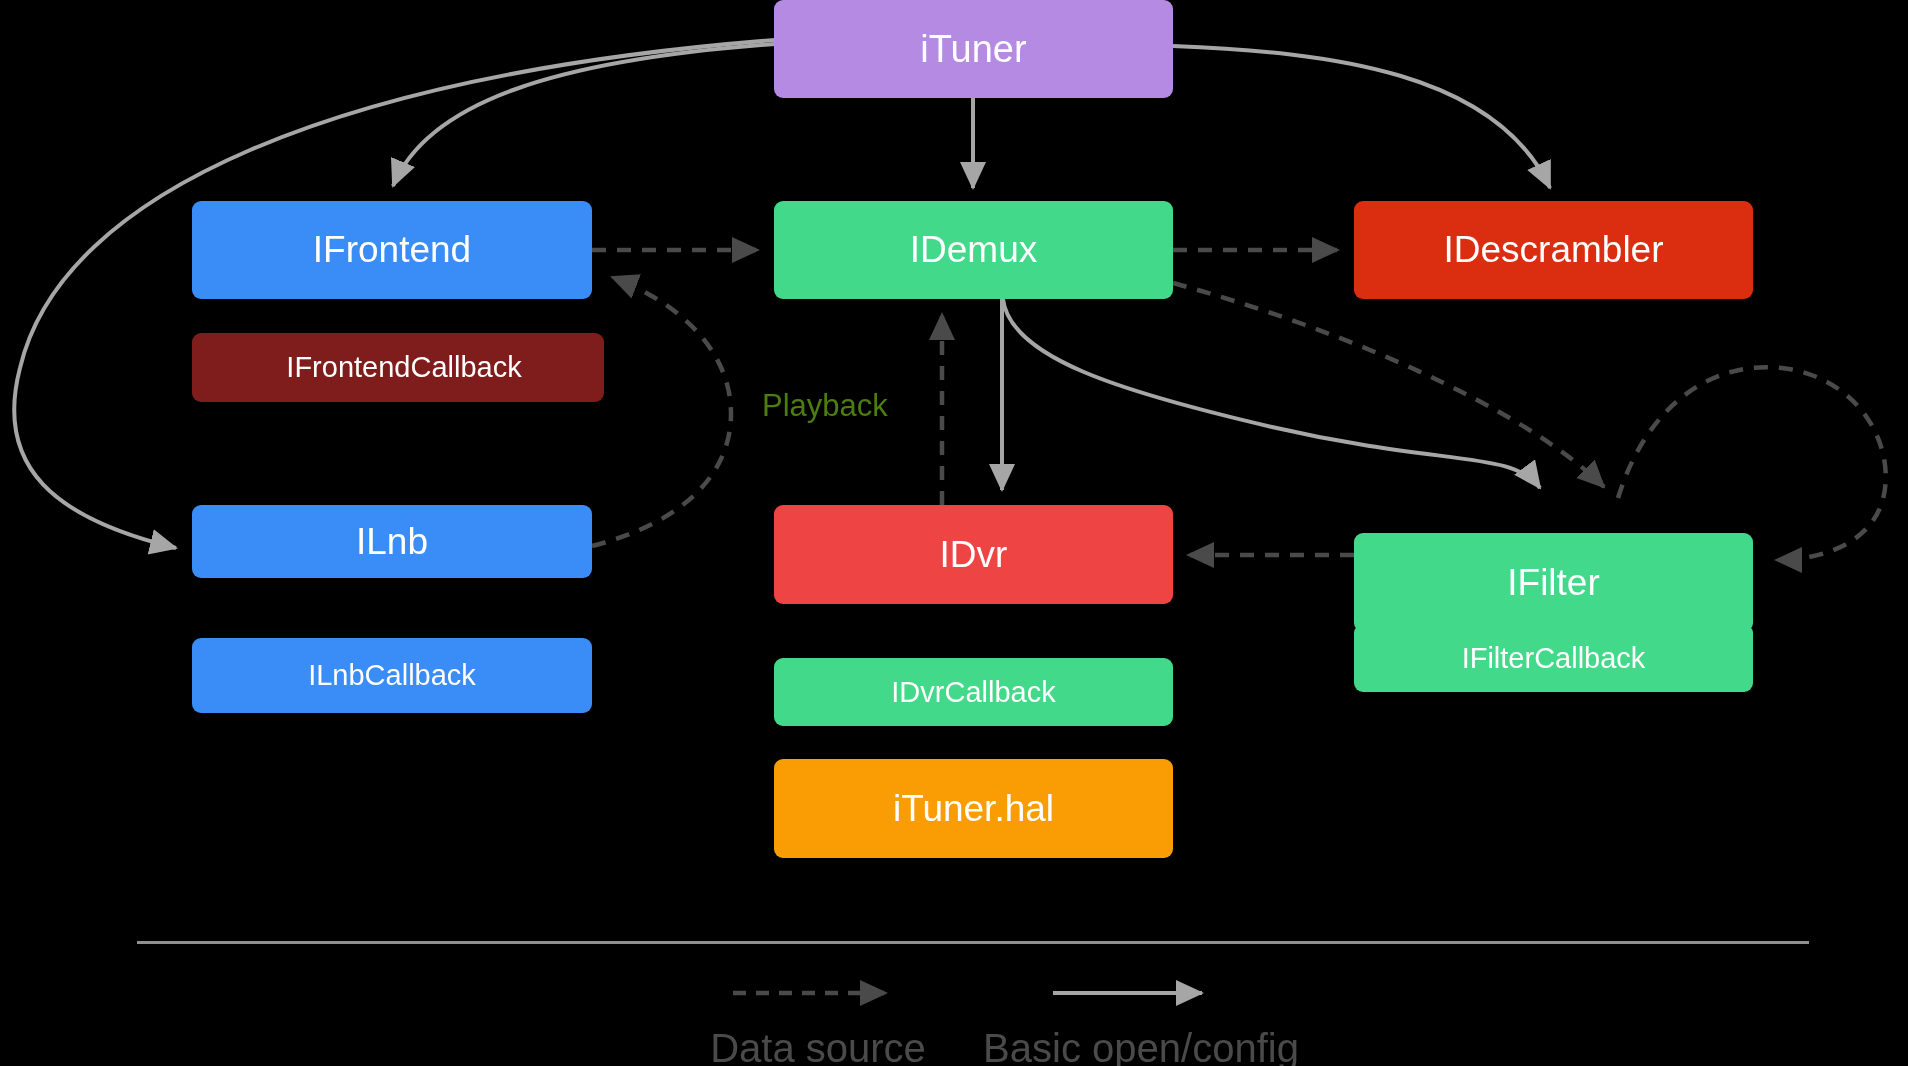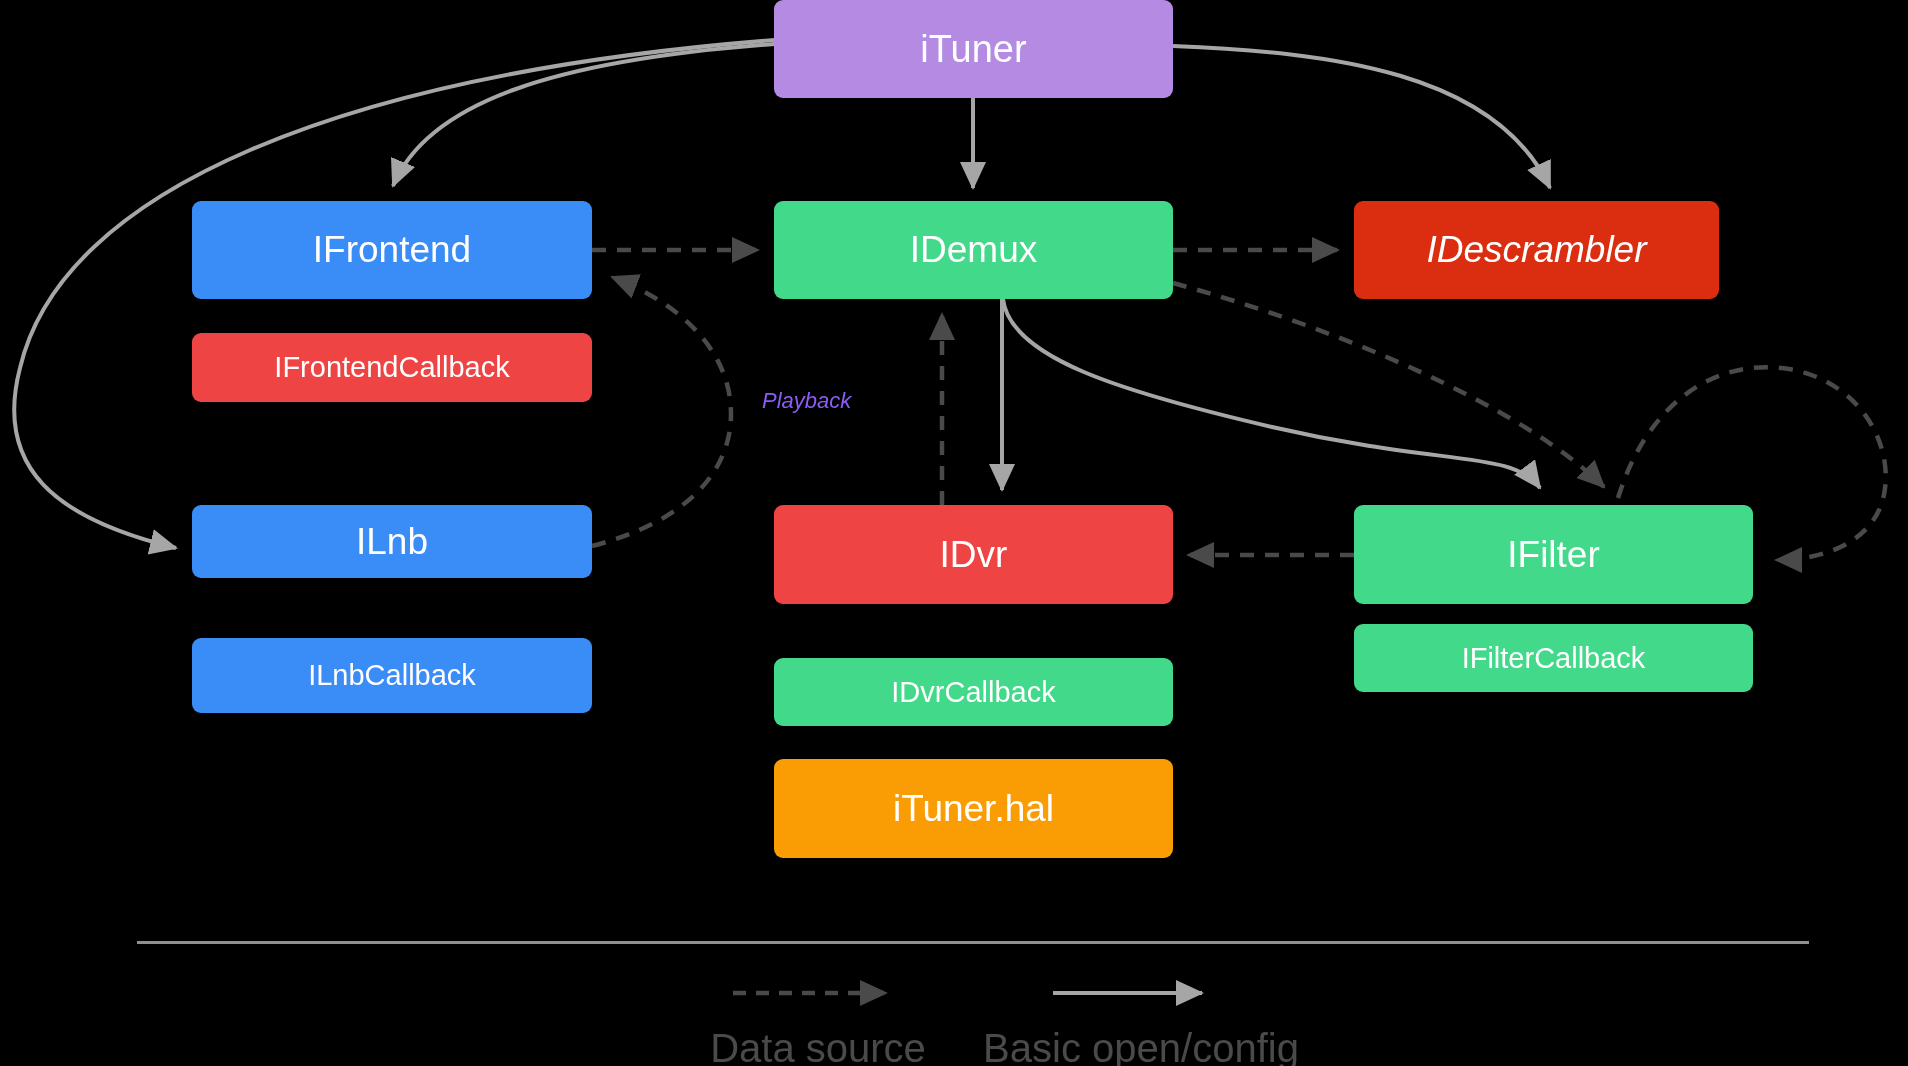--- a/index.html
+++ b/index.html
@@ -18,32 +18,32 @@
     display:flex; align-items:center; justify-content:center;
     color:#FFFFFF;
     text-align:center;
     border-radius:9px;
   }
   .node-main     { font-size:37px; }
   .node-callback { font-size:29px; }
   #node-ituner        { left:774px;  top:0px;   width:399px; height:98px; font-size:38px; }
   #node-ifrontend     { left:192px;  top:201px; width:400px; height:98px; }
   #node-idemux        { left:774px;  top:201px; width:399px; height:98px; }
-  #node-idescrambler  { left:1354px; top:201px; width:365px; height:98px;font-style:italic; }
+  #node-idescrambler  { left:1354px; top:201px; width:399px; height:98px; }
   #node-ifrontendcb   { left:192px;  top:333px; width:400px; height:69px; }
   #node-ilnb          { left:192px;  top:505px; width:400px; height:73px; }
   #node-idvr          { left:774px;  top:505px; width:399px; height:99px; }
   #node-ifilter       { left:1354px; top:505px; width:399px; height:99px; }
   #node-ilnbcb        { left:192px;  top:638px; width:400px; height:75px; }
   #node-idvrcb        { left:774px;  top:638px; width:399px; height:68px;margin-top:20px; }
   #node-ifiltercb     { left:1354px; top:624px; width:399px; height:68px; }
   #node-typeshal      { left:774px;  top:759px; width:399px; height:99px; font-size:37px; }
   .edge-label {
     position:absolute;
-    color:#8b5cf6; font-size:22px;font-style:italic;
+    color:#4d7c0f; font-size:31px;
   }
   #label-playback { left:762px; top:388px; }
   .divider {
     position:absolute;
     left:137px; top:941px; width:1672px; height:3px;
     background:#8F8F8F;
   }
   .legend-label {
     position:absolute;
     color:#4A4A4A; font-size:40px; text-align:center;
@@ -90,30 +90,30 @@
   </div>
   <div class="node node-main" id="node-ifrontend" style="background: rgb(58, 140, 246);">
     <span>IFrontend</span>
   </div>
   <div class="node node-main" id="node-idemux" style="background: rgb(67, 217, 138);">
     <span>IDemux</span>
   </div>
   <div class="node node-main" id="node-idescrambler" style="background: rgb(219, 45, 16);">
     <span>IDescrambler</span>
   </div>
-  <div class="node node-callback" id="node-ifrontendcb" style="background: #ef4444;">
+  <div class="node node-callback" id="node-ifrontendcb" style="background: #7f1d1d; padding-left: 12px;">
     <span>IFrontendCallback</span>
   </div>
   <div class="node node-main" id="node-ilnb" style="background: rgb(58, 140, 246);">
     <span>ILnb</span>
   </div>
   <div class="node node-main" id="node-idvr" style="background: #ef4444;">
     <span>IDvr</span>
   </div>
-  <div class="node node-main" id="node-ifilter" style="background: rgb(67, 217, 138);">
+  <div class="node node-main" id="node-ifilter" style="background: rgb(67, 217, 138); margin-top: 28px;">
     <span>IFilter</span>
   </div>
   <div class="node node-callback" id="node-ilnbcb" style="background: rgb(58, 140, 246);">
     <span>ILnbCallback</span>
   </div>
   <div class="node node-callback" id="node-idvrcb" style="background: rgb(67, 217, 138);">
     <span>IDvrCallback</span>
   </div>
   <div class="node node-callback" id="node-ifiltercb" style="background: rgb(67, 217, 138);">
     <span>IFilterCallback</span>

